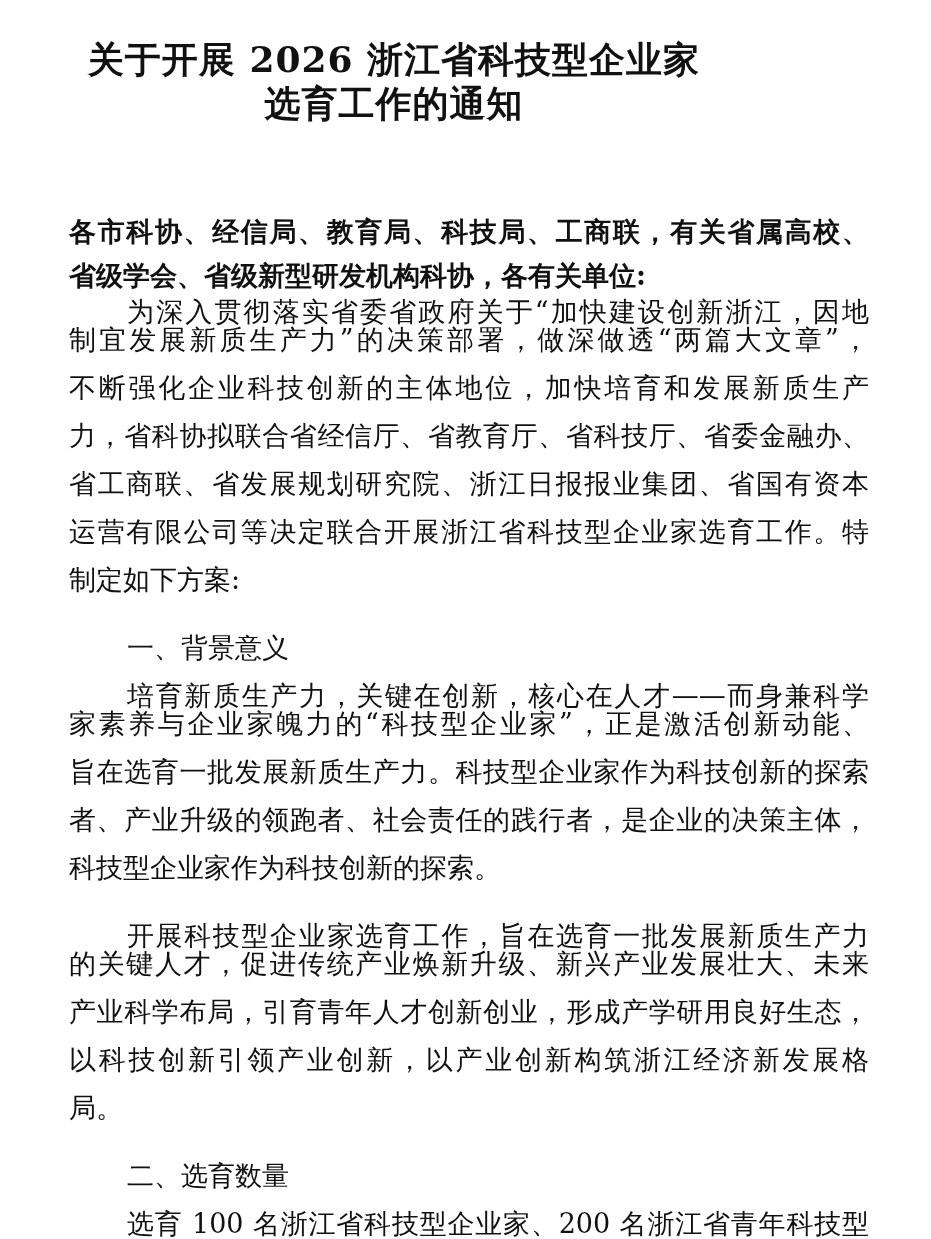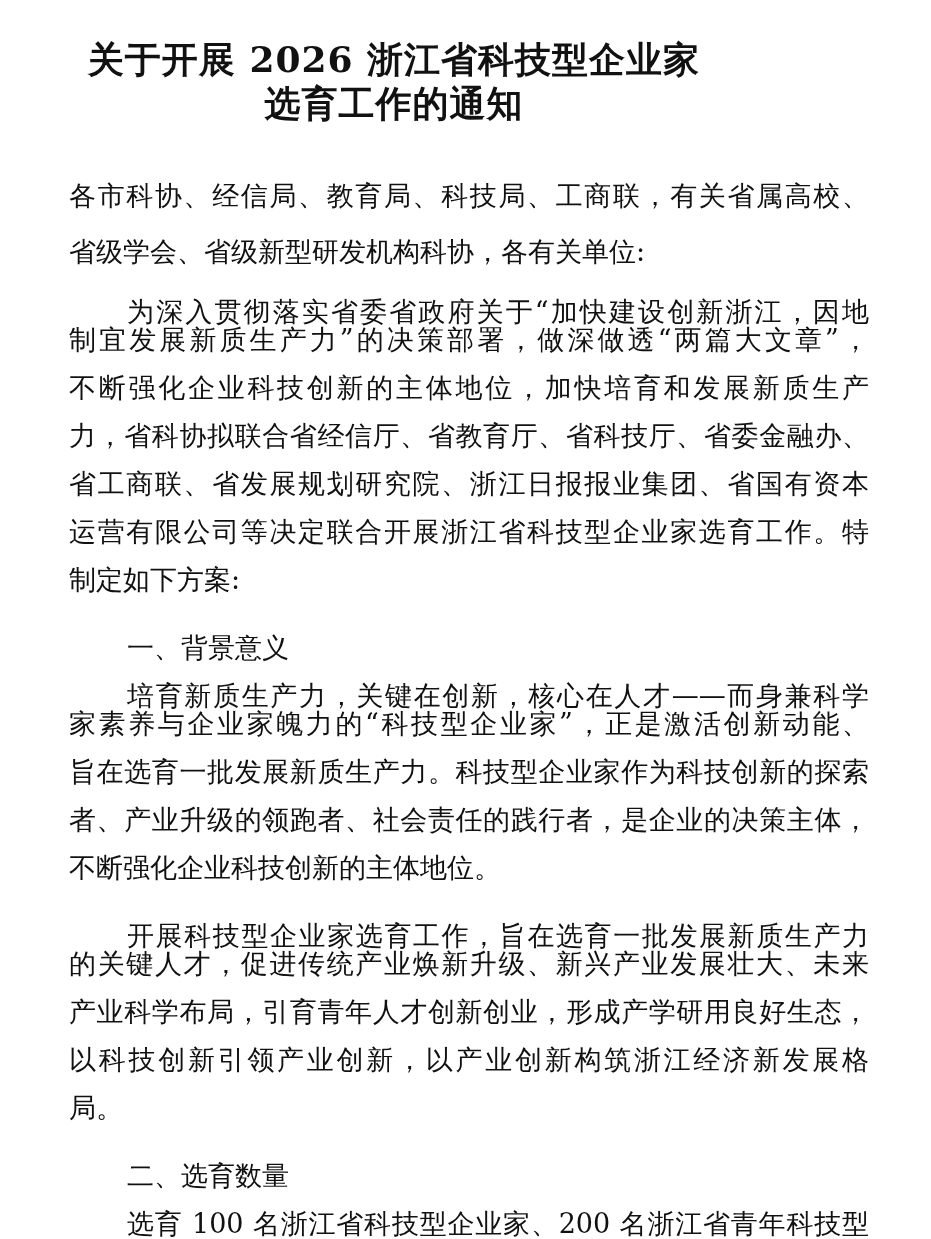--- a/index.html
+++ b/index.html
@@ -1,49 +1,49 @@
 <!DOCTYPE html>
 <html><head>
 <meta charset="utf-8">
 <style>
   html, body { margin: 0; padding: 0; background: #ffffff; }
   body { width: 931px; height: 1239px; overflow: hidden; position: relative; color: #111111; font-family: "DejaVu Serif", "Liberation Serif", serif; }
   .title { position: absolute; left: 0; width: 788px; text-align: center; font-weight: bold; font-size: 36px; line-height: 42px; letter-spacing: 1px; }
   .title.l1 { top: 38px; }
   .title.l2 { top: 82px; }
   .line { position: absolute; left: 69px; width: 800px; font-size: 27px; line-height: 32px; white-space: nowrap; text-align: justify; text-align-last: justify; letter-spacing: 0px; }
-  .line.bold { font-weight: normal; }
+  .line.bold { font-weight: bold; margin-top: 36px; }
   .line.indent { left: 127px; width: 742px; margin-top: 20px; }
   .line.last { text-align-last: left; }
 </style>
 </head>
 <body>
 
 <div>
   <div class="title l1">关于开展 2026 浙江省科技型企业家</div>
   <div class="title l2">选育工作的通知</div>
 
   <div class="line bold" style="top:180px">各市科协、经信局、教育局、科技局、工商联，有关省属高校、</div>
-  <div class="line bold last" style="top:236px">省级学会、省级新型研发机构科协，各有关单位:</div>
+  <div class="line bold last" style="top:224px">省级学会、省级新型研发机构科协，各有关单位:</div>
 
   <div class="line indent" style="top:276px">为深入贯彻落实省委省政府关于“加快建设创新浙江，因地</div>
   <div class="line" style="top:324px">制宜发展新质生产力”的决策部署，做深做透“两篇大文章”，</div>
   <div class="line" style="top:372px">不断强化企业科技创新的主体地位，加快培育和发展新质生产</div>
   <div class="line" style="top:420px">力，省科协拟联合省经信厅、省教育厅、省科技厅、省委金融办、</div>
   <div class="line" style="top:468px">省工商联、省发展规划研究院、浙江日报报业集团、省国有资本</div>
   <div class="line" style="top:516px">运营有限公司等决定联合开展浙江省科技型企业家选育工作。特</div>
   <div class="line last" style="top:564px">制定如下方案:</div>
 
   <div class="line indent last" style="top:612px">一、背景意义</div>
 
   <div class="line indent" style="top:660px">培育新质生产力，关键在创新，核心在人才——而身兼科学</div>
   <div class="line" style="top:708px">家素养与企业家魄力的“科技型企业家”，正是激活创新动能、</div>
   <div class="line" style="top:756px">旨在选育一批发展新质生产力。科技型企业家作为科技创新的探索</div>
   <div class="line" style="top:804px">者、产业升级的领跑者、社会责任的践行者，是企业的决策主体，</div>
-  <div class="line last" style="top:852px">不断强化企业科技创新的主体地位。</div>
+  <div class="line last" style="top:852px">科技型企业家作为科技创新的探索。</div>
 
   <div class="line indent" style="top:900px">开展科技型企业家选育工作，旨在选育一批发展新质生产力</div>
   <div class="line" style="top:948px">的关键人才，促进传统产业焕新升级、新兴产业发展壮大、未来</div>
   <div class="line" style="top:996px">产业科学布局，引育青年人才创新创业，形成产学研用良好生态，</div>
   <div class="line" style="top:1044px">以科技创新引领产业创新，以产业创新构筑浙江经济新发展格</div>
   <div class="line last" style="top:1092px">局。</div>
 
   <div class="line indent last" style="top:1140px">二、选育数量</div>
   <div class="line indent" style="top:1188px">选育 100 名浙江省科技型企业家、200 名浙江省青年科技型</div>
 </div>

